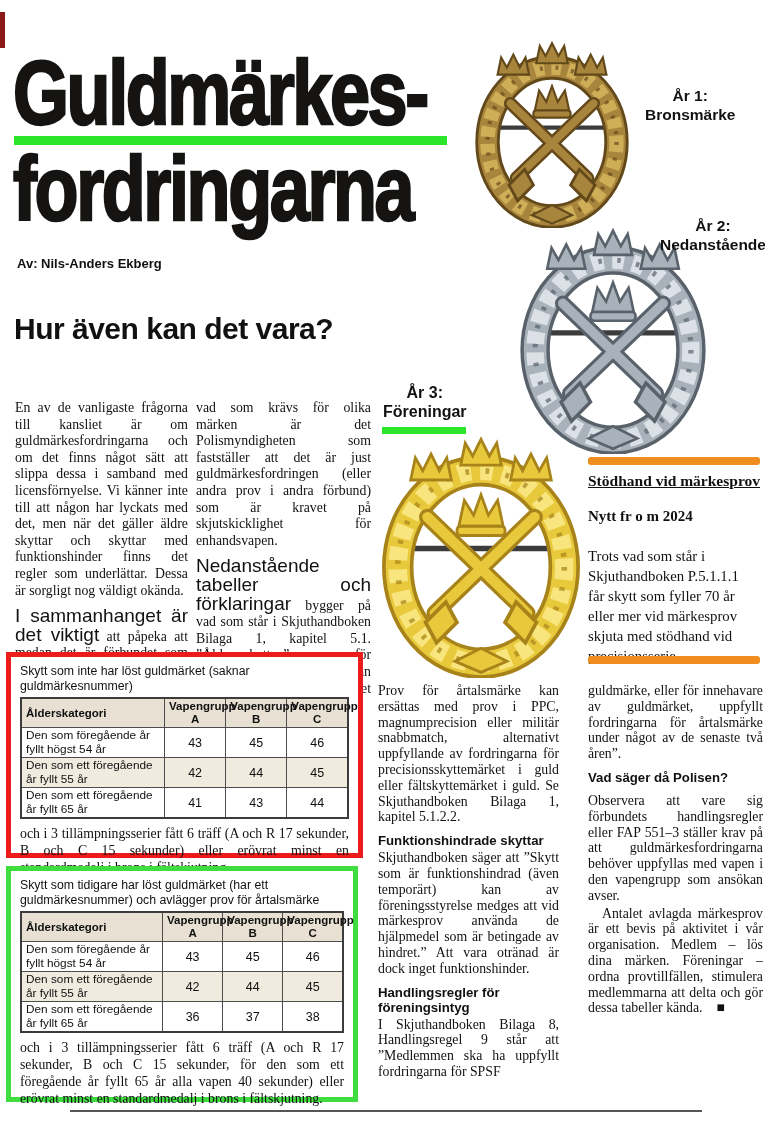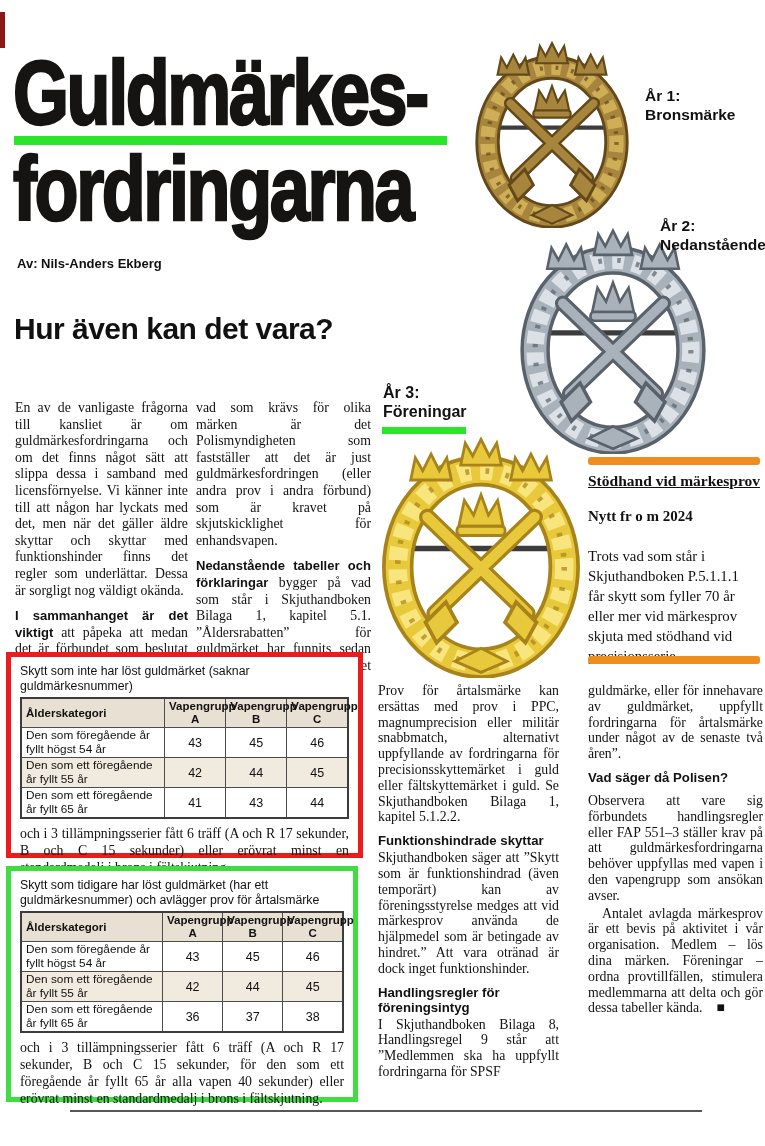--- a/index.html
+++ b/index.html
@@ -21,35 +21,35 @@
 
   
   .col{position:absolute;text-align:justify;font-size:13.8px;line-height:16.6px;}
   .col p{margin:0;}
   .col p + p{margin-top:9px;}
   .col p + h3, .col h3 + p{margin-top:8px;}
   .intro1{left:15px;top:400px;width:173px;}
   .intro2{left:196px;top:400px;width:175px;}
   .midcol{left:378px;top:683px;width:181px;line-height:15.8px;}
   .rightcol{left:588px;top:683px;width:175px;line-height:15.8px;}
-  .lead{font-family:"Liberation Sans",sans-serif;font-weight:bold;font-size:13px;}
+  .lead{font-family:"Liberation Sans",sans-serif;font-weight:normal;font-size:19px;}
   .col h3{margin:8px 0 0 0;font-family:"Liberation Sans",sans-serif;font-weight:bold;
           font-size:13.2px;line-height:15px;text-align:left;}
   .indent{text-indent:14px;}
   .col p.runon{margin-top:2px;}
   .endmark{margin-left:14px;font-family:"Liberation Sans",sans-serif;}
 
   
   .badge{position:absolute;}
   .badge svg{width:100%;height:100%;}
   .badge.bronze{left:466px;top:36px;width:172px;height:192px;--m1:#a8853c;--m2:#63491a;--m3:#cfae58;}
   .badge.silver{left:508px;top:222px;width:210px;height:232px;--m1:#a9b2ba;--m2:#59626b;--m3:#dbe1e6;}
   .badge.gold{left:370px;top:430px;width:222px;height:248px;--m1:#e9c93c;--m2:#a7831a;--m3:#f8e57d;}
   .badge-label{position:absolute;font-family:"Liberation Sans",sans-serif;font-weight:bold;
-               font-size:15.5px;line-height:19px;color:#111;}
+               font-size:15.5px;line-height:19px;color:#111;text-align:center;}
   .badge-label.b1{left:645px;top:86px;}
   .badge-label.b2{left:660px;top:216px;}
   .badge-label.b3{left:383px;top:383px;font-size:16px;}
   .gold-underline{position:absolute;left:382px;top:427px;width:84px;height:7px;background:#2be52b;}
 
   
   .orange-bar{position:absolute;left:588px;width:172px;height:8px;background:#ef8d1f;border-radius:3px;}
   .orange-bar.top{top:457px;}
   .orange-bar.bottom{top:656px;}
   .sidebox-title{position:absolute;left:588px;top:472px;width:176px;font-weight:bold;font-size:15.5px;

